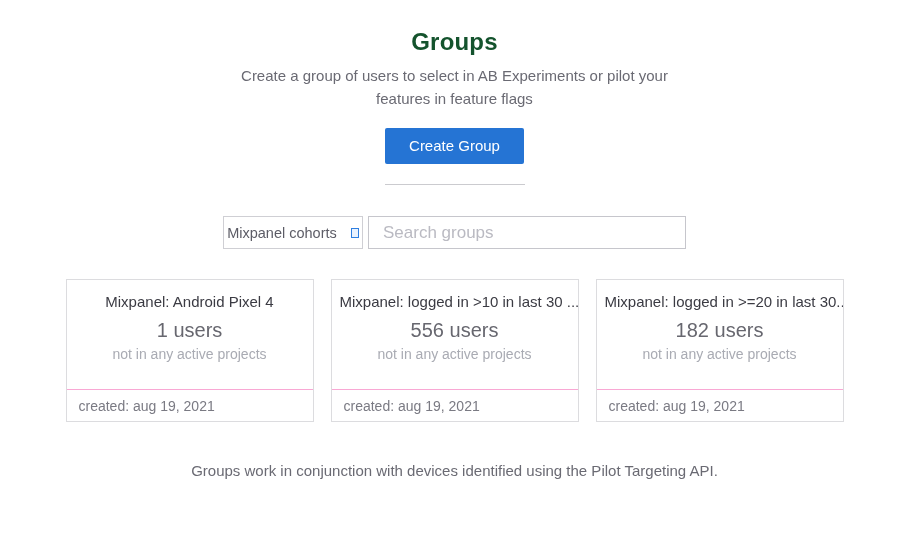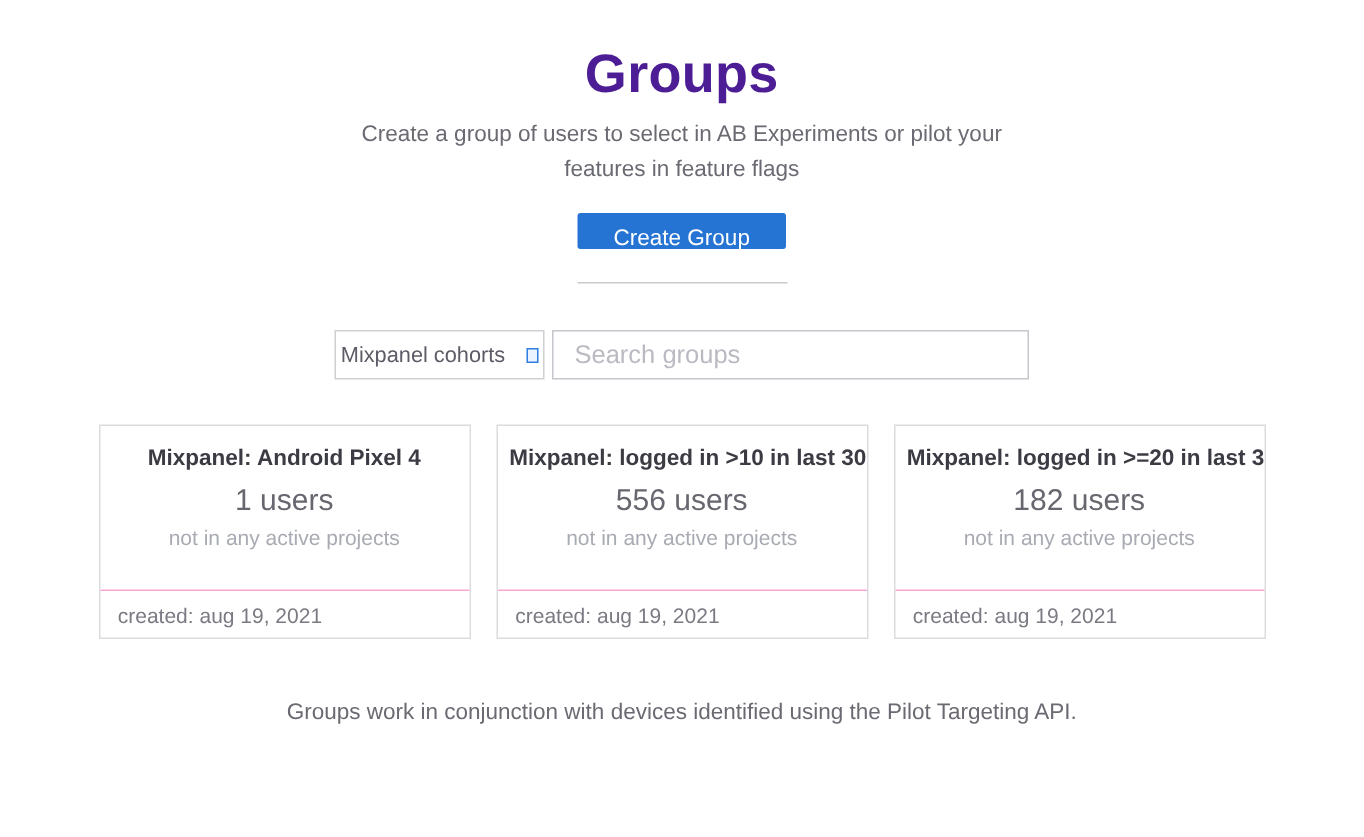--- a/index.html
+++ b/index.html
@@ -7,37 +7,37 @@
     width: 909px; height: 558px;
     background: #ffffff;
     font-family: "Liberation Sans", "DejaVu Sans", sans-serif;
     overflow: hidden;
   }
   .page { width: 909px; height: 558px; position: relative; }
 
   
   .header { text-align: center; padding-top: 28px; }
   .page-title {
-    font-size: 36px;
+    font-size: 24px;
     font-weight: 600;
-    color: #4c1d95;
+    color: #14532d;
     letter-spacing: 0.2px;
   }
   .page-subtitle {
     margin: 8px auto 0;
     max-width: 440px;
     font-size: 15px;
     line-height: 23px;
     color: #6a6a73;
   }
   .create-btn {
     margin-top: 18px;
     display: inline-block;
     min-width: 137px;
-    height: 24px;
+    height: 36px;
     padding: 0 24px;
     background: #2574d4;
     color: #ffffff;
     border: none;
     border-radius: 2px;
     font-size: 15px;
     font-family: inherit;
     cursor: pointer;
     line-height: 34px;
   }
@@ -101,21 +101,21 @@
     border: 1px solid #dcdcdf;
     background: #ffffff;
   }
   .card-main {
     height: 109px;
     padding-top: 13px;
     text-align: center;
   }
   .card-title {
     font-size: 15px;
-    font-weight: 700;
+    font-weight: 400;
     color: #3b3b43;
     white-space: nowrap;
     overflow: hidden;
     padding: 0 8px;
   }
   .card-users {
     margin-top: 9px;
     font-size: 20px;
     color: #67676f;
   }

